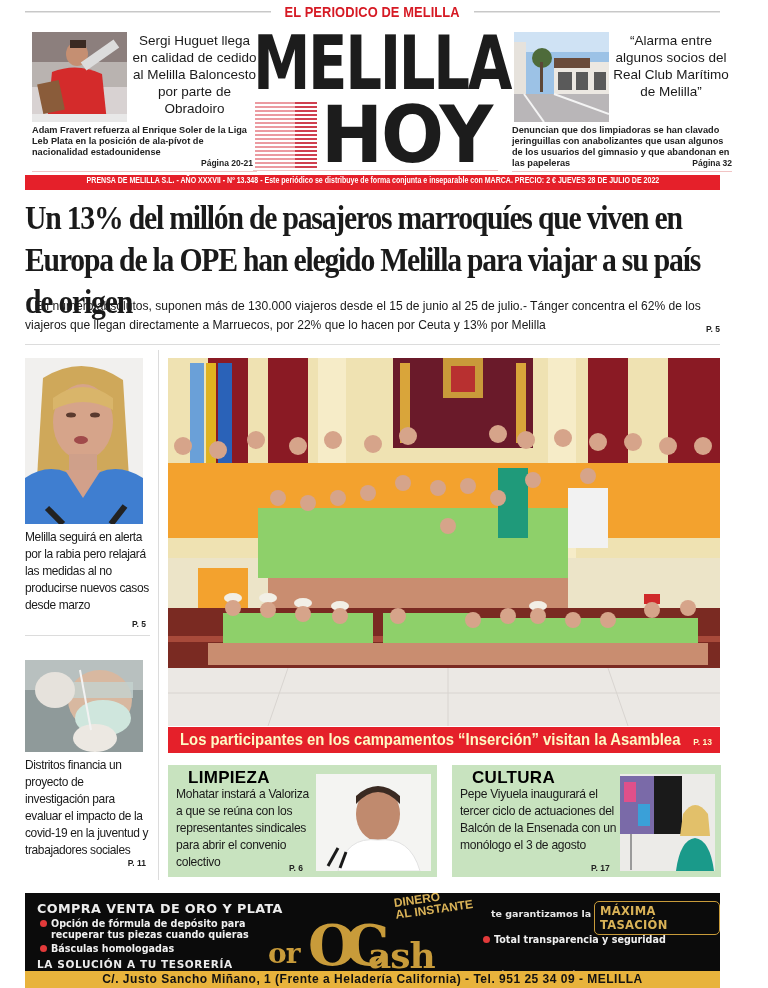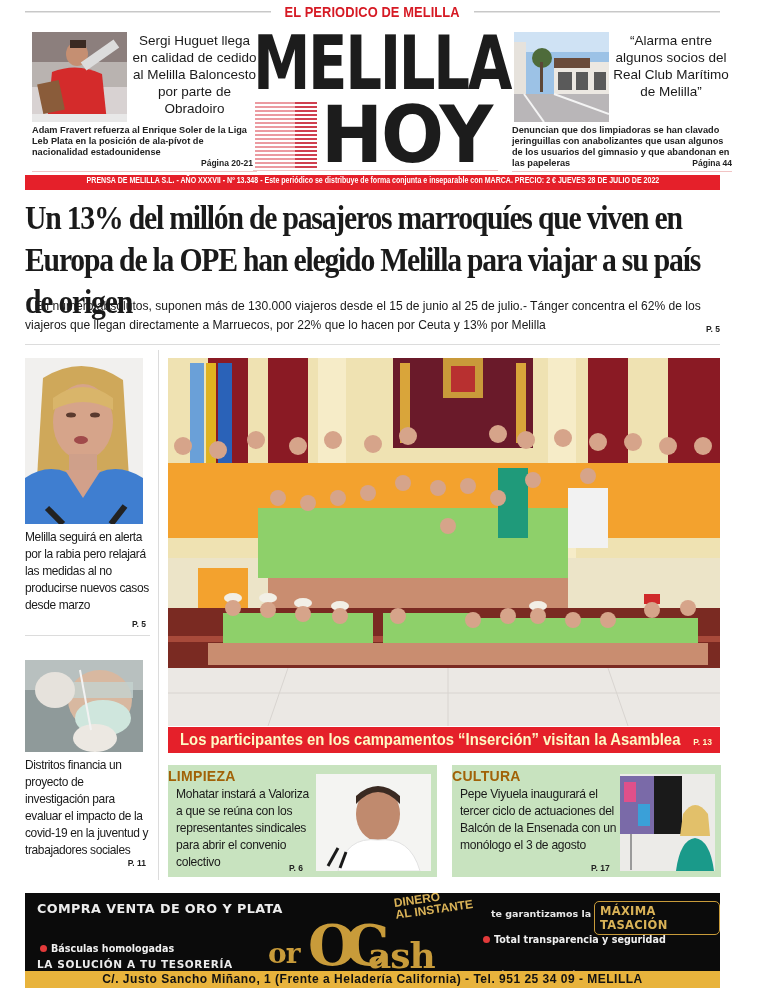--- a/index.html
+++ b/index.html
@@ -64,21 +64,21 @@
   
   .main-photo { position: absolute; left: 168px; top: 358px; width: 552px; height: 368px; overflow: hidden; }
   .main-caption { position: absolute; left: 168px; top: 727px; width: 552px; height: 26px; background: #e5202a; color: #fef9c3; }
   .main-caption .txt { position: absolute; left: 12px; top: 3px; font-size: 16.5px; font-weight: bold; white-space: nowrap; transform: scaleX(0.9); transform-origin: left top; }
   .main-caption .pg { position: absolute; right: 8px; top: 10px; font-size: 8.5px; font-weight: bold; }
 
   
   .green-box { position: absolute; top: 765px; width: 269px; height: 112px; background: #c8e3bf; }
   .box-limpieza { left: 168px; }
   .box-cultura { left: 452px; }
-  .green-box .section { position: absolute; left: 0; top: 3px; color: #a16207; font-weight: bold; font-size: 14px; letter-spacing: 0.3px; }
+  .green-box .section { position: absolute; left: 20px; top: 3px; color: #000000; font-weight: bold; font-size: 17px; letter-spacing: 0.3px; }
   .green-box .body { position: absolute; left: 8px; top: 20px; font-size: 13px; line-height: 17px; color: #1a1a1a; letter-spacing: -0.3px; transform: scaleX(0.93); transform-origin: left top; }
   .box-limpieza .body { width: 150px; }
   .box-cultura .body { width: 168px; }
   .green-box .pg { position: absolute; font-size: 8.5px; font-weight: bold; color: #222; }
   .box-limpieza .pg { left: 121px; top: 98px; }
   .box-cultura .pg { left: 139px; top: 98px; }
   .green-box .photo { position: absolute; top: 9px; height: 97px; overflow: hidden; }
   .box-limpieza .photo { left: 148px; width: 115px; }
   .box-cultura .photo { left: 168px; width: 95px; }
 
@@ -151,21 +151,21 @@
       <rect x="80" y="40" width="12" height="18" fill="#5a5a5a"></rect>
       <circle cx="28" cy="26" r="10" fill="#4e6b3a"></circle>
       <rect x="26" y="30" width="3" height="30" fill="#5c4636"></rect>
       <polygon points="0,62 95,62 95,90 0,90" fill="#b9b6b8"></polygon>
       <line x1="10" y1="62" x2="30" y2="90" stroke="#f4f4f4" stroke-width="2"></line>
       <line x1="40" y1="62" x2="95" y2="82" stroke="#f4f4f4" stroke-width="2"></line>
     </svg>
   </div>
   <div class="headline">“Alarma entre algunos socios del Real Club Marítimo de Melilla”</div>
   <div class="sub">Denuncian que dos limpiadoras se han clavado jeringuillas con anabolizantes que usan algunos de los usuarios del gimnasio y que abandonan en las papeleras</div>
-  <div class="page">Página 44</div>
+  <div class="page">Página 32</div>
   <div class="rule"></div>
 </div>
 
 <div class="infobar">
   <span class="inner">PRENSA DE MELILLA S.L. - AÑO XXXVII - Nº 13.348 -  Este periódico se distribuye de forma conjunta e inseparable con MARCA. PRECIO: 2 €   JUEVES 28 DE JULIO DE 2022</span>
 </div>
 
 <div class="main-headline">Un 13% del millón de pasajeros marroquíes que viven en Europa de la OPE han elegido Melilla para viajar a su país de origen</div>
 <div class="main-sub">En número absolutos, suponen más de 130.000 viajeros desde el 15 de junio al 25 de julio.- Tánger  concentra el 62% de los viajeros que llegan directamente a Marruecos, por 22% que lo hacen por Ceuta y 13% por Melilla</div>
 <div class="main-sub-page">P. 5</div>
@@ -351,20 +351,24 @@
       <rect x="10" y="60" width="2" height="36" fill="#9a9a9a"></rect>
       <ellipse cx="75" cy="48" rx="10" ry="12" fill="#dcb58a"></ellipse>
       <path d="M63 40 Q75 22 88 40 L90 62 L60 62 Z" fill="#e2c06a"></path>
       <path d="M56 97 Q60 66 75 64 Q90 66 94 97 Z" fill="#1a9a8a"></path>
     </svg>
   </div>
 </div>
 
 <div class="ad">
   <div class="headline">COMPRA VENTA DE ORO Y PLATA</div>
+  <div class="bullet b1">
+    <span class="dot"></span><span>Opción de fórmula de depósito para</span>
+    <span class="cont">recuperar tus piezas cuando quieras</span>
+  </div>
   <div class="bullet b2">
     <span class="dot"></span><span>Básculas homologadas</span>
   </div>
   <div class="tagline">LA SOLUCIÓN A TU TESORERÍA</div>
   <div class="logo">
     <span class="or">or</span>
     <span class="oc">OC</span>
     <span class="ash">ash</span>
   </div>
   <div class="dinero">

